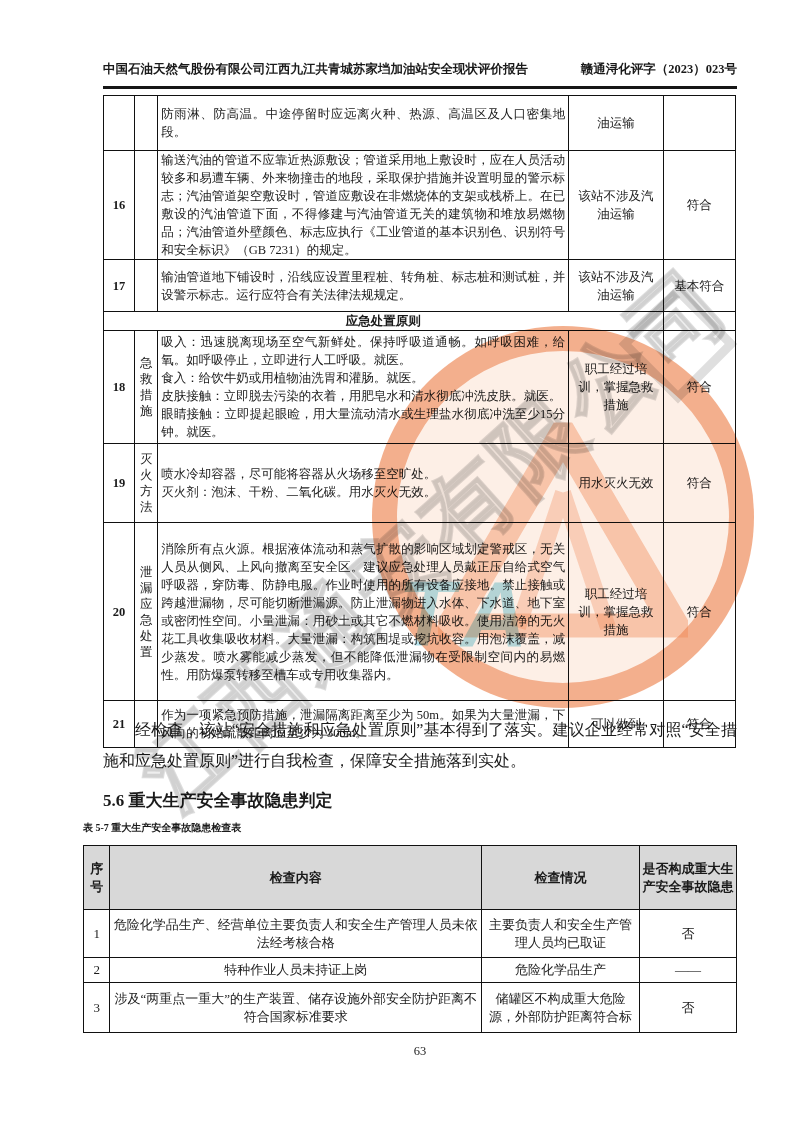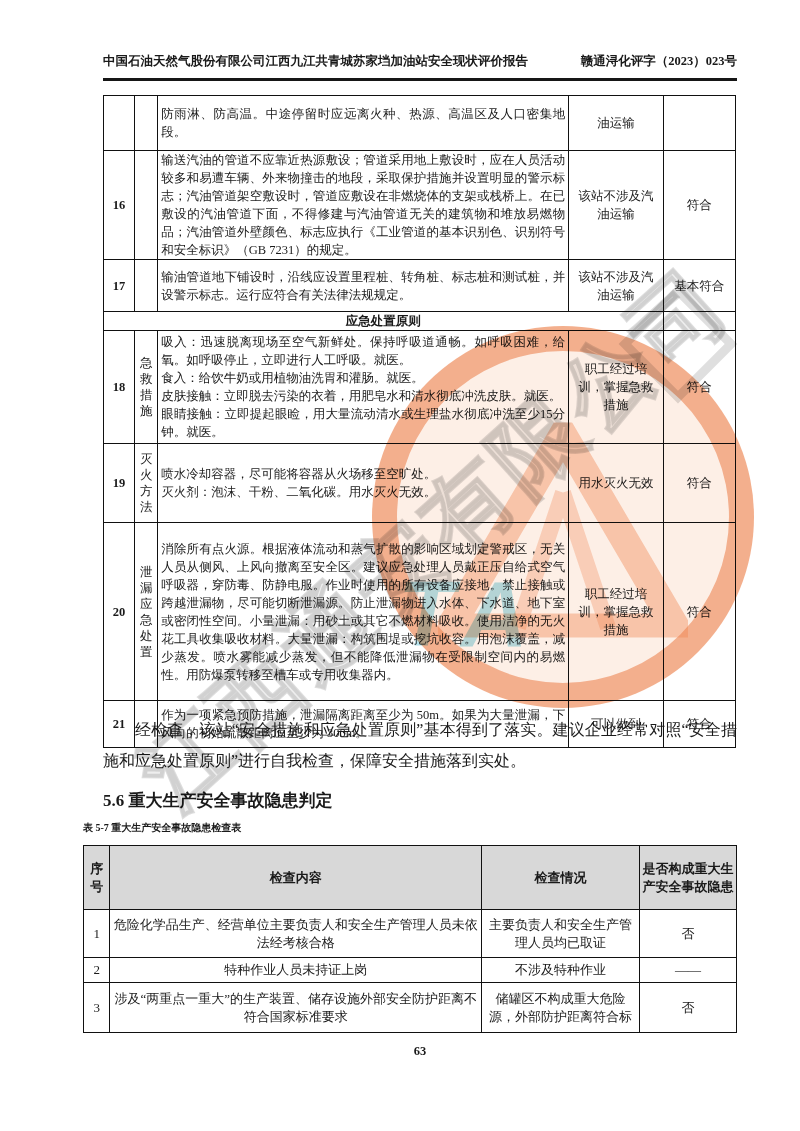--- a/index.html
+++ b/index.html
@@ -3,21 +3,21 @@
 <meta charset="utf-8">
 <style>
   html,body{margin:0;padding:0;background:#888;}
   .page{
     position:relative; width:800px; height:1131px; background:#ffffff;
     margin:0 auto; overflow:hidden;
     font-family:"Liberation Serif","DejaVu Serif",serif; color:#1a1a1a;
   }
   
   .doc-header{
-    position:absolute; left:103px; top:52px; width:634px;
+    position:absolute; left:103px; top:60px; width:634px;
     display:flex; justify-content:space-between; align-items:flex-end;
     font-size:12.5px; font-weight:bold; line-height:19px;
     padding-bottom:7px; border-bottom:3px solid #161616;
   }
   .doc-header .left{max-width:470px;}
   .doc-header .right{white-space:nowrap;}
   
   table{border-collapse:collapse; table-layout:fixed;}
   td{border:1px solid #111; vertical-align:middle; padding:0 3px; overflow:hidden;}
   .t1{
@@ -51,21 +51,21 @@
   }
   .t2 td{text-align:center; padding:0 2px;}
   .t2 .h td{background:#d8d8d8; font-weight:bold;}
   .t2 .c2-no{width:26px;}
   .t2 .c2-content{width:368px;}
   .t2 .c2-status{width:156px;}
   .t2 .c2-judge{width:96px;}
   
   .page-number{
     position:absolute; left:103px; top:1044px; width:634px;
-    text-align:center; font-size:12.5px;font-weight:bold;
+    text-align:center; font-size:12.5px;
   }
   
   .wm{position:absolute; pointer-events:none; mix-blend-mode:multiply;}
   .stamp-ring{
     left:372px; top:326px; width:332px; height:332px; border-radius:50%;
     border:25px solid rgba(233,104,44,0.48);
     background:rgba(244,154,98,0.16);
     z-index:10;
   }
   .stamp-inner-svg{position:absolute; left:50%; top:54%; transform:translate(-50%,-50%);}
@@ -193,21 +193,21 @@
     </tr>
     <tr style="height:48px">
       <td>1</td>
       <td>危险化学品生产、经营单位主要负责人和安全生产管理人员未依法经考核合格</td>
       <td>主要负责人和安全生产管理人员均已取证</td>
       <td>否</td>
     </tr>
     <tr style="height:25px">
       <td>2</td>
       <td>特种作业人员未持证上岗</td>
-      <td>不涉及特种作业</td>
+      <td>危险化学品生产</td>
       <td>——</td>
     </tr>
     <tr style="height:50px">
       <td>3</td>
       <td>涉及“两重点一重大”的生产装置、储存设施外部安全防护距离不符合国家标准要求</td>
       <td>储罐区不构成重大危险源，外部防护距离符合标</td>
       <td>否</td>
     </tr>
   </tbody>
     </table>

